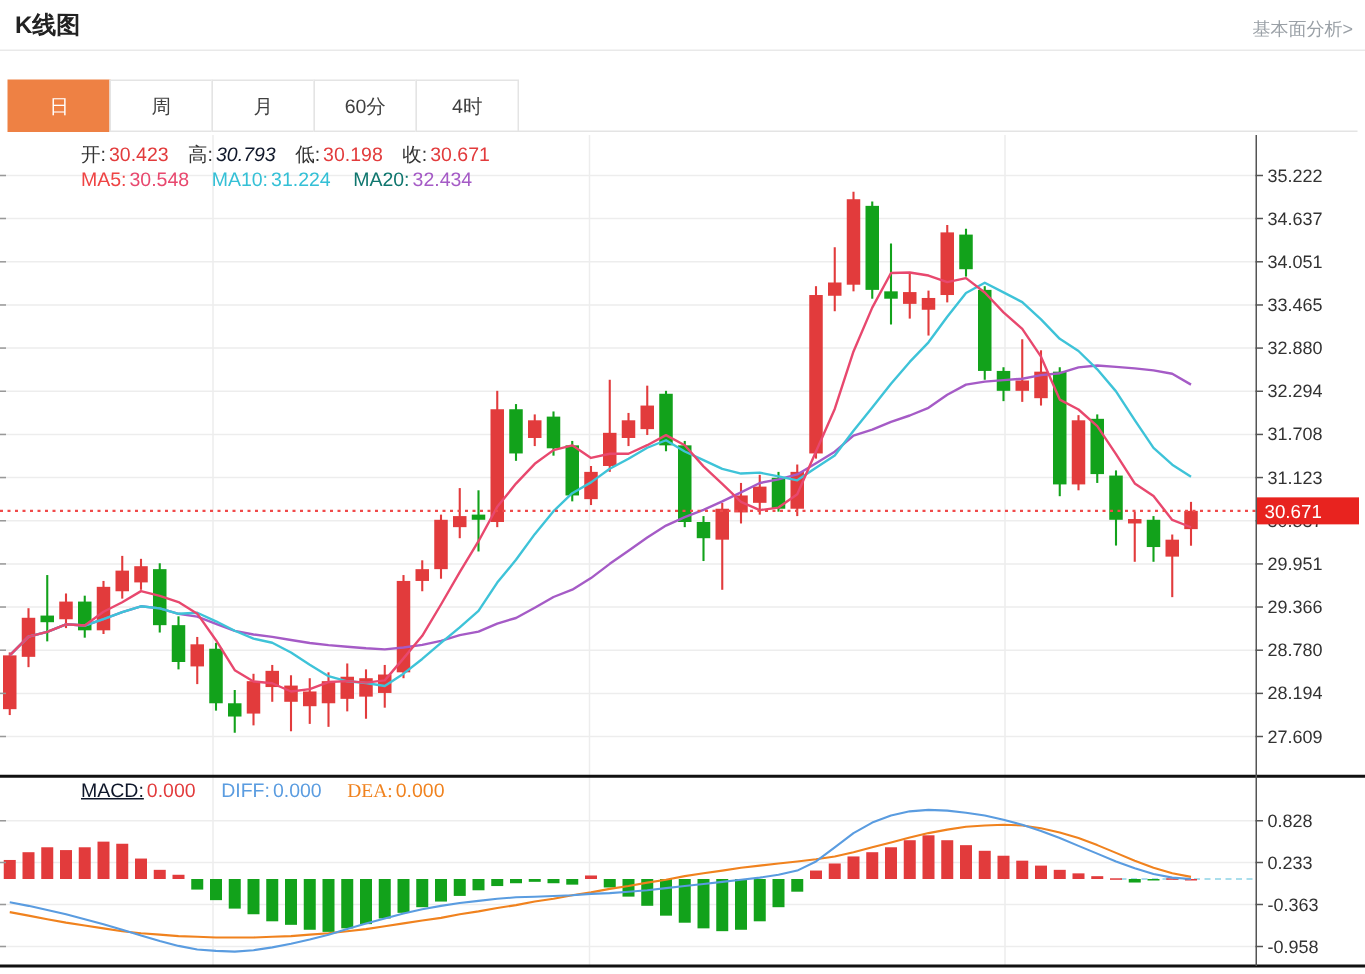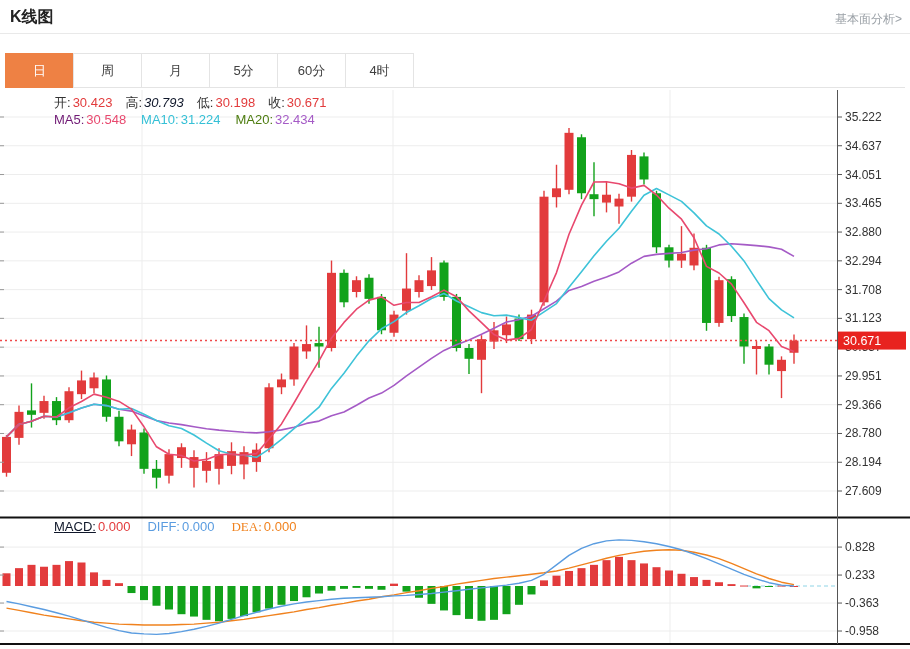--- a/index.html
+++ b/index.html
@@ -27,21 +27,20 @@
 <body>
 
 <div class="page">
   <div class="title">K线图</div>
   <a class="fund-link">基本面分析&gt;</a>
   <div class="top-rule"></div>
   <div class="tabs">
       <div class="tab active" style="background: rgb(238, 129, 68);">日</div>
       <div class="tab">周</div>
       <div class="tab">月</div>
-      <div class="tab">5分</div>
       <div class="tab">60分</div>
       <div class="tab">4时</div>
       <div class="tab-filler"></div>
     </div>
   <div class="chart-wrap">
     <svg id="chart" width="910" height="561">
         <g>
           <line x1="0" y1="29" x2="837" y2="29" stroke="#ededed" stroke-width="1"></line>
           <line x1="0" y1="57.7389990805202" x2="837" y2="57.7389990805202" stroke="#ededed" stroke-width="1"></line>
           <line x1="0" y1="86.52712465519504" x2="837" y2="86.52712465519504" stroke="#ededed" stroke-width="1"></line>
@@ -333,23 +332,23 @@
           <text x="843" y="257.07467489820056" fill="#fff" font-size="12.5" font-family="&quot;Liberation Sans&quot;,sans-serif">30.671</text>
         </g>
       </svg>
     <div class="overlay-row ohlc-row">
         <span class="kv"><span class="k">开:</span><span class="v" style="color: rgb(226, 59, 60);">30.423</span></span>
         <span class="kv"><span class="k">高:</span><span class="v" style="color: #0f172a; font-style: italic;">30.793</span></span>
         <span class="kv"><span class="k">低:</span><span class="v" style="color: rgb(226, 59, 60);">30.198</span></span>
         <span class="kv"><span class="k">收:</span><span class="v" style="color: rgb(226, 59, 60);">30.671</span></span>
       </div>
     <div class="overlay-row ma-row">
-        <span class="kv"><span class="k" style="color: #701a75;">MA5:</span><span class="v" style="color: rgb(232, 72, 110);">30.548</span></span>
+        <span class="kv"><span class="k" style="color: #ef4444;">MA5:</span><span class="v" style="color: rgb(232, 72, 110);">30.548</span></span>
         <span class="kv"><span class="k" style="color: rgb(53, 192, 214);">MA10:</span><span class="v" style="color: rgb(53, 192, 214);">31.224</span></span>
-        <span class="kv"><span class="k" style="color: #4d7c0f;">MA20:</span><span class="v" style="color: rgb(165, 91, 198);">32.434</span></span>
+        <span class="kv"><span class="k" style="color: #0f766e;">MA20:</span><span class="v" style="color: rgb(165, 91, 198);">32.434</span></span>
       </div>
     <div class="overlay-row macd-row">
         <span class="kv"><span class="k" style="color: #0f172a; text-decoration: underline;">MACD:</span><span class="v" style="color: rgb(226, 59, 60);">0.000</span></span>
         <span class="kv"><span class="k" style="color: rgb(90, 156, 224);">DIFF:</span><span class="v" style="color: rgb(90, 156, 224);">0.000</span></span>
         <span class="kv"><span class="k" style="color: rgb(240, 130, 30); font-family: Liberation Serif, serif;">DEA:</span><span class="v" style="color: rgb(240, 130, 30);">0.000</span></span>
       </div>
   </div>
 </div>
 
 </body></html>

